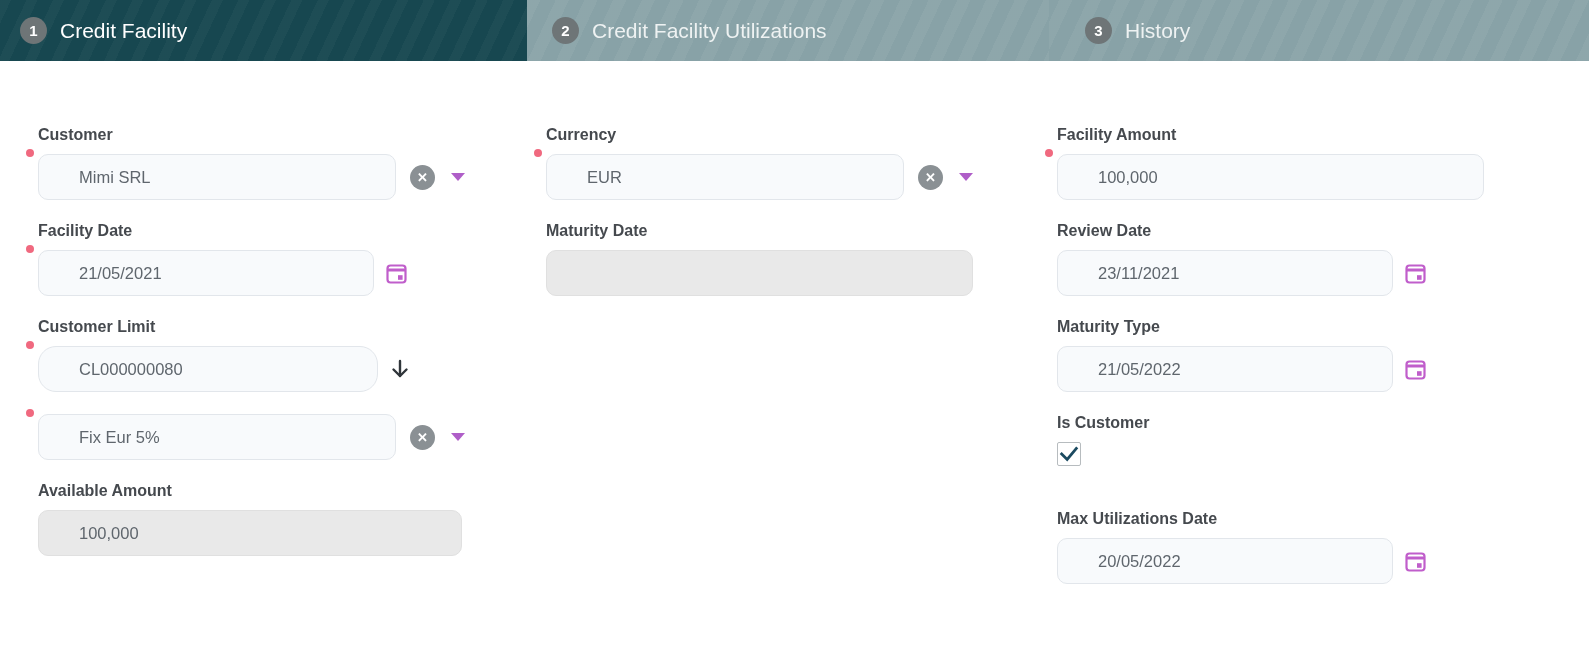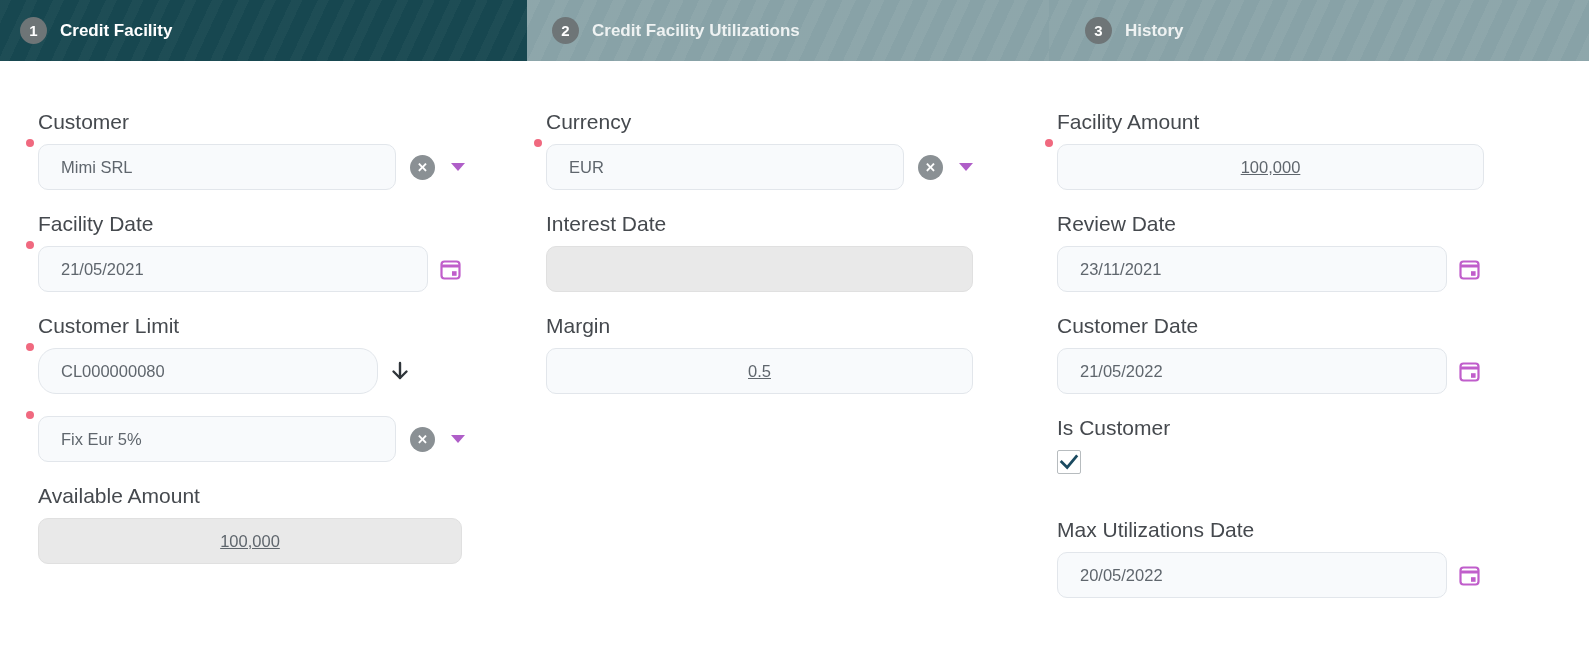--- a/index.html
+++ b/index.html
@@ -35,39 +35,39 @@
     background-color:var(--tab-gray);
     background-image:repeating-linear-gradient(115deg,rgba(255,255,255,0.05) 0 12px,transparent 12px 26px);}
   .tab-3{flex:1;padding-left:36px;
     background-color:var(--tab-gray);
     background-image:repeating-linear-gradient(295deg,rgba(255,255,255,0.05) 0 12px,transparent 12px 26px);}
   .step-circle{
     width:27px;height:27px;border-radius:50%;
     background:var(--step-circle);color:#fff;
     display:flex;align-items:center;justify-content:center;
     font-size:15px;font-weight:bold;flex:0 0 auto;}
-  .tab-label{font-size:17px;font-weight:bold;color:#ffffff;white-space:nowrap;}
+  .tab-label{font-size:21px;font-weight:normal;color:#ffffff;white-space:nowrap;}
   .tab-2 .tab-label,.tab-3 .tab-label{color:#eef2f2;}
   
   .form{display:grid;grid-template-columns:508px 511px auto;padding:49px 20px 0 38px;}
   .field{margin-bottom:22px;}
-  .label{font-size:21px;font-weight:normal;color:var(--label-color);margin-bottom:10px;}
+  .label{font-size:16px;font-weight:bold;color:var(--label-color);margin-bottom:10px;margin-top:16px;}
   .control{position:relative;display:flex;align-items:center;min-height:46px;}
   .control.cb{align-items:flex-start;}
   .req-dot{position:absolute;left:-12px;top:-5px;width:8px;height:8px;border-radius:50%;
     background:var(--required-red);}
   .input{
     height:46px;background:var(--input-bg);
     border:1px solid var(--input-border);border-radius:10px;
-    display:flex;align-items:center;padding:0 22px;
+    display:flex;align-items:center;padding:0 40px;
     font-size:16.5px;color:var(--input-text);overflow:hidden;white-space:nowrap;}
-  .input.num{justify-content:center;text-decoration:underline;}
+  .input.num{justify-content:flex-start;}
   .input.disabled{background:var(--disabled-bg);border-color:var(--disabled-border);}
   .w-sel{width:358px;}
-  .w-date{width:390px;}
+  .w-date{width:336px;}
   .w-num{width:427px;}
   .w-lookup{width:340px;border-radius:18px;}
   .w-avail{width:424px;}
   
   .clear-btn{margin-left:14px;width:25px;height:25px;border-radius:50%;background:#8a9094;
     color:#fff;font-size:13px;font-weight:bold;display:flex;align-items:center;justify-content:center;
     cursor:pointer;flex:0 0 auto;}
   .caret{margin-left:16px;width:0;height:0;cursor:pointer;
     border-left:7px solid transparent;border-right:7px solid transparent;
     border-top:8px solid var(--accent-purple);flex:0 0 auto;}
@@ -174,38 +174,30 @@
         <span class="req-dot"></span>
         <div class="input w-sel">
             <span>EUR</span>
           </div>
         <span class="clear-btn">✕</span>
         <span class="caret"></span>
       </div>
     </div>
 
     <div class="field">
-      <div class="label">Interest Date</div>
+      <div class="label">Maturity Date</div>
       <div class="control">
         <div class="input disabled w-num">
             <span></span>
           </div>
       </div>
     </div>
 
 
 
-    <div class="field">
-      <div class="label">Margin</div>
-      <div class="control">
-        <div class="input num w-num">
-            <span>0.5</span>
-          </div>
-      </div>
-    </div>
 
   </div>
 
   <div class="col">
 
     <div class="field">
       <div class="label">Facility Amount</div>
       <div class="control">
         <span class="req-dot"></span>
         <div class="input num w-num">
@@ -224,21 +216,21 @@
           <svg width="21" height="21" viewBox="0 0 21 21">
               <rect x="1.5" y="2.5" width="18" height="17" rx="3" fill="none" stroke="var(--calendar-purple)" stroke-width="2.2"></rect>
               <path d="M1.5 5.5 h18 v3 h-18 z" fill="var(--calendar-purple)"></path>
               <rect x="12" y="12.2" width="4.6" height="4.6" fill="var(--calendar-purple)"></rect>
             </svg>
         </span>
       </div>
     </div>
 
     <div class="field">
-      <div class="label">Customer Date</div>
+      <div class="label">Maturity Type</div>
       <div class="control">
         <div class="input w-date">
             <span>21/05/2022</span>
           </div>
         <span class="cal-icon">
           <svg width="21" height="21" viewBox="0 0 21 21">
               <rect x="1.5" y="2.5" width="18" height="17" rx="3" fill="none" stroke="var(--calendar-purple)" stroke-width="2.2"></rect>
               <path d="M1.5 5.5 h18 v3 h-18 z" fill="var(--calendar-purple)"></path>
               <rect x="12" y="12.2" width="4.6" height="4.6" fill="var(--calendar-purple)"></rect>
             </svg>

